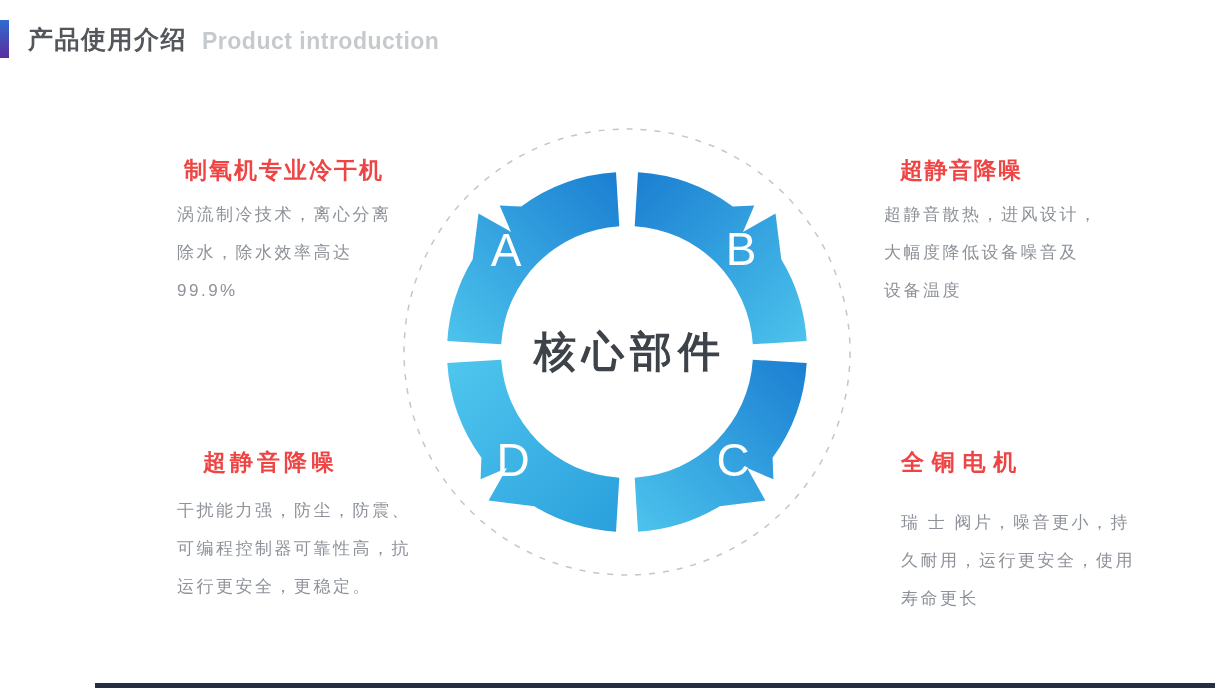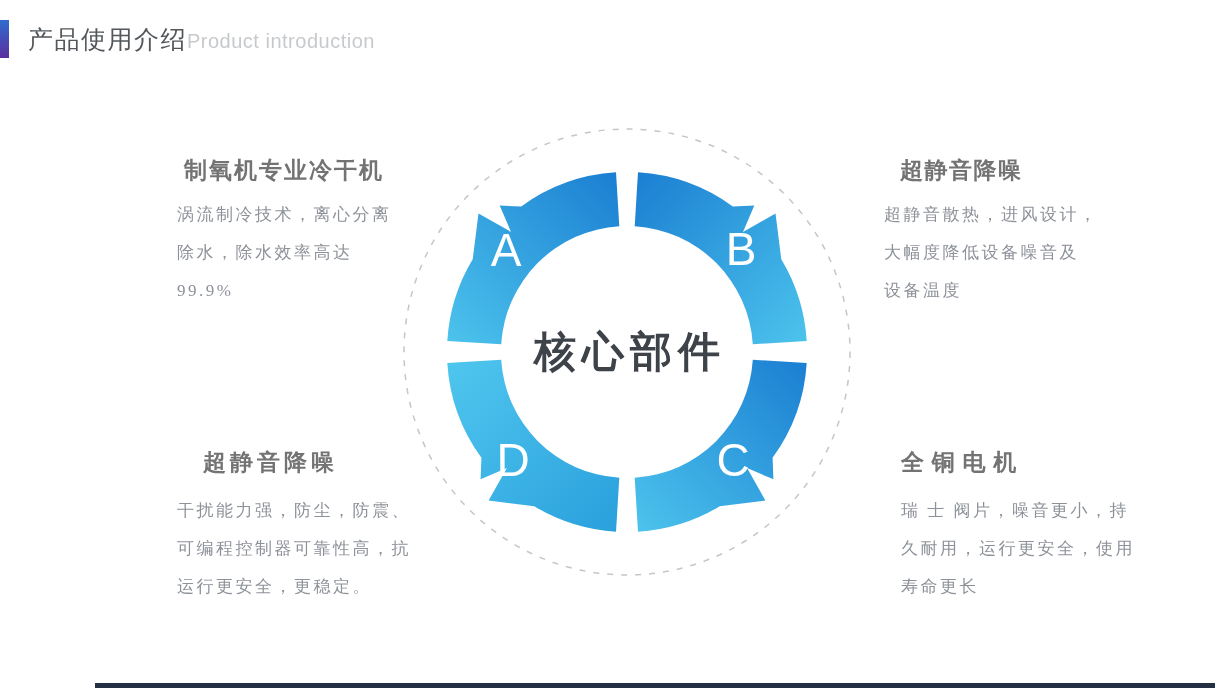--- a/index.html
+++ b/index.html
@@ -3,36 +3,36 @@
 <meta charset="utf-8">
 <style>
   html,body{margin:0;padding:0;}
   body{
     width:1215px;height:688px;background:#ffffff;overflow:hidden;position:relative;
     font-family:"Liberation Sans",sans-serif;
   }
   
   .header{position:absolute;left:0;top:20px;display:flex;align-items:center;}
   .accent-bar{width:9px;height:38px;background:linear-gradient(180deg,#2f6bd0 0%,#5b2d9d 100%);margin-right:19px;flex:0 0 auto;}
-  .title{font-size:25px;font-weight:normal;color:#53575b;letter-spacing:1.5px;line-height:38px;}
-  .subtitle{font-size:20px;color:#c7cacd;letter-spacing:0.5px;padding-top:4px;}
+  .title{font-size:25px;font-weight:bold;color:#53575b;letter-spacing:1.5px;line-height:38px;}
+  .subtitle{font-size:23px;color:#c7cacd;margin-left:15px;letter-spacing:0.5px;padding-top:4px;font-weight:bold;}
   
   .feature{position:absolute;width:290px;}
   .feature h2{
     margin:0 0 8px 0;font-family:"Liberation Serif",serif;font-size:23px;font-weight:bold;
-    color:#737373;letter-spacing:2px;line-height:34px;
+    color:#ef4444;letter-spacing:2px;line-height:34px;
   }
   .feature .line{
-    font-family:Liberation Serif, serif;font-size:17px;color:#8d9299;
+    font-family:Liberation Sans, sans-serif;font-size:17px;color:#8d9299;
     line-height:38px;letter-spacing:2.5px;white-space:nowrap;
   }
   .f-a{left:177px;top:154px;}   .f-a h2{margin-left:7px;}
   .f-b{left:884px;top:154px;}   .f-b h2{margin-left:16px;letter-spacing:1.5px;}
   .f-d{left:177px;top:446px;}   .f-d h2{margin-left:26px;letter-spacing:4px;margin-bottom:12px;}
-  .f-c{left:901px;top:446px;}   .f-c h2{letter-spacing:1px;margin-bottom:12px;}
+  .f-c{left:901px;top:446px;}   .f-c h2{letter-spacing:1px;margin-bottom:24px;}
   
   .diagram{position:absolute;left:387px;top:112px;width:480px;height:480px;}
   .center-label{
     font-family:"Liberation Serif",serif;font-weight:600;letter-spacing:6px;
   }
   .segment-letter{font-family:"Liberation Sans",sans-serif;}
   
   .footer-bar{position:absolute;left:95px;right:0;bottom:0;height:5px;background:#233044;}
 </style>
 </head>

